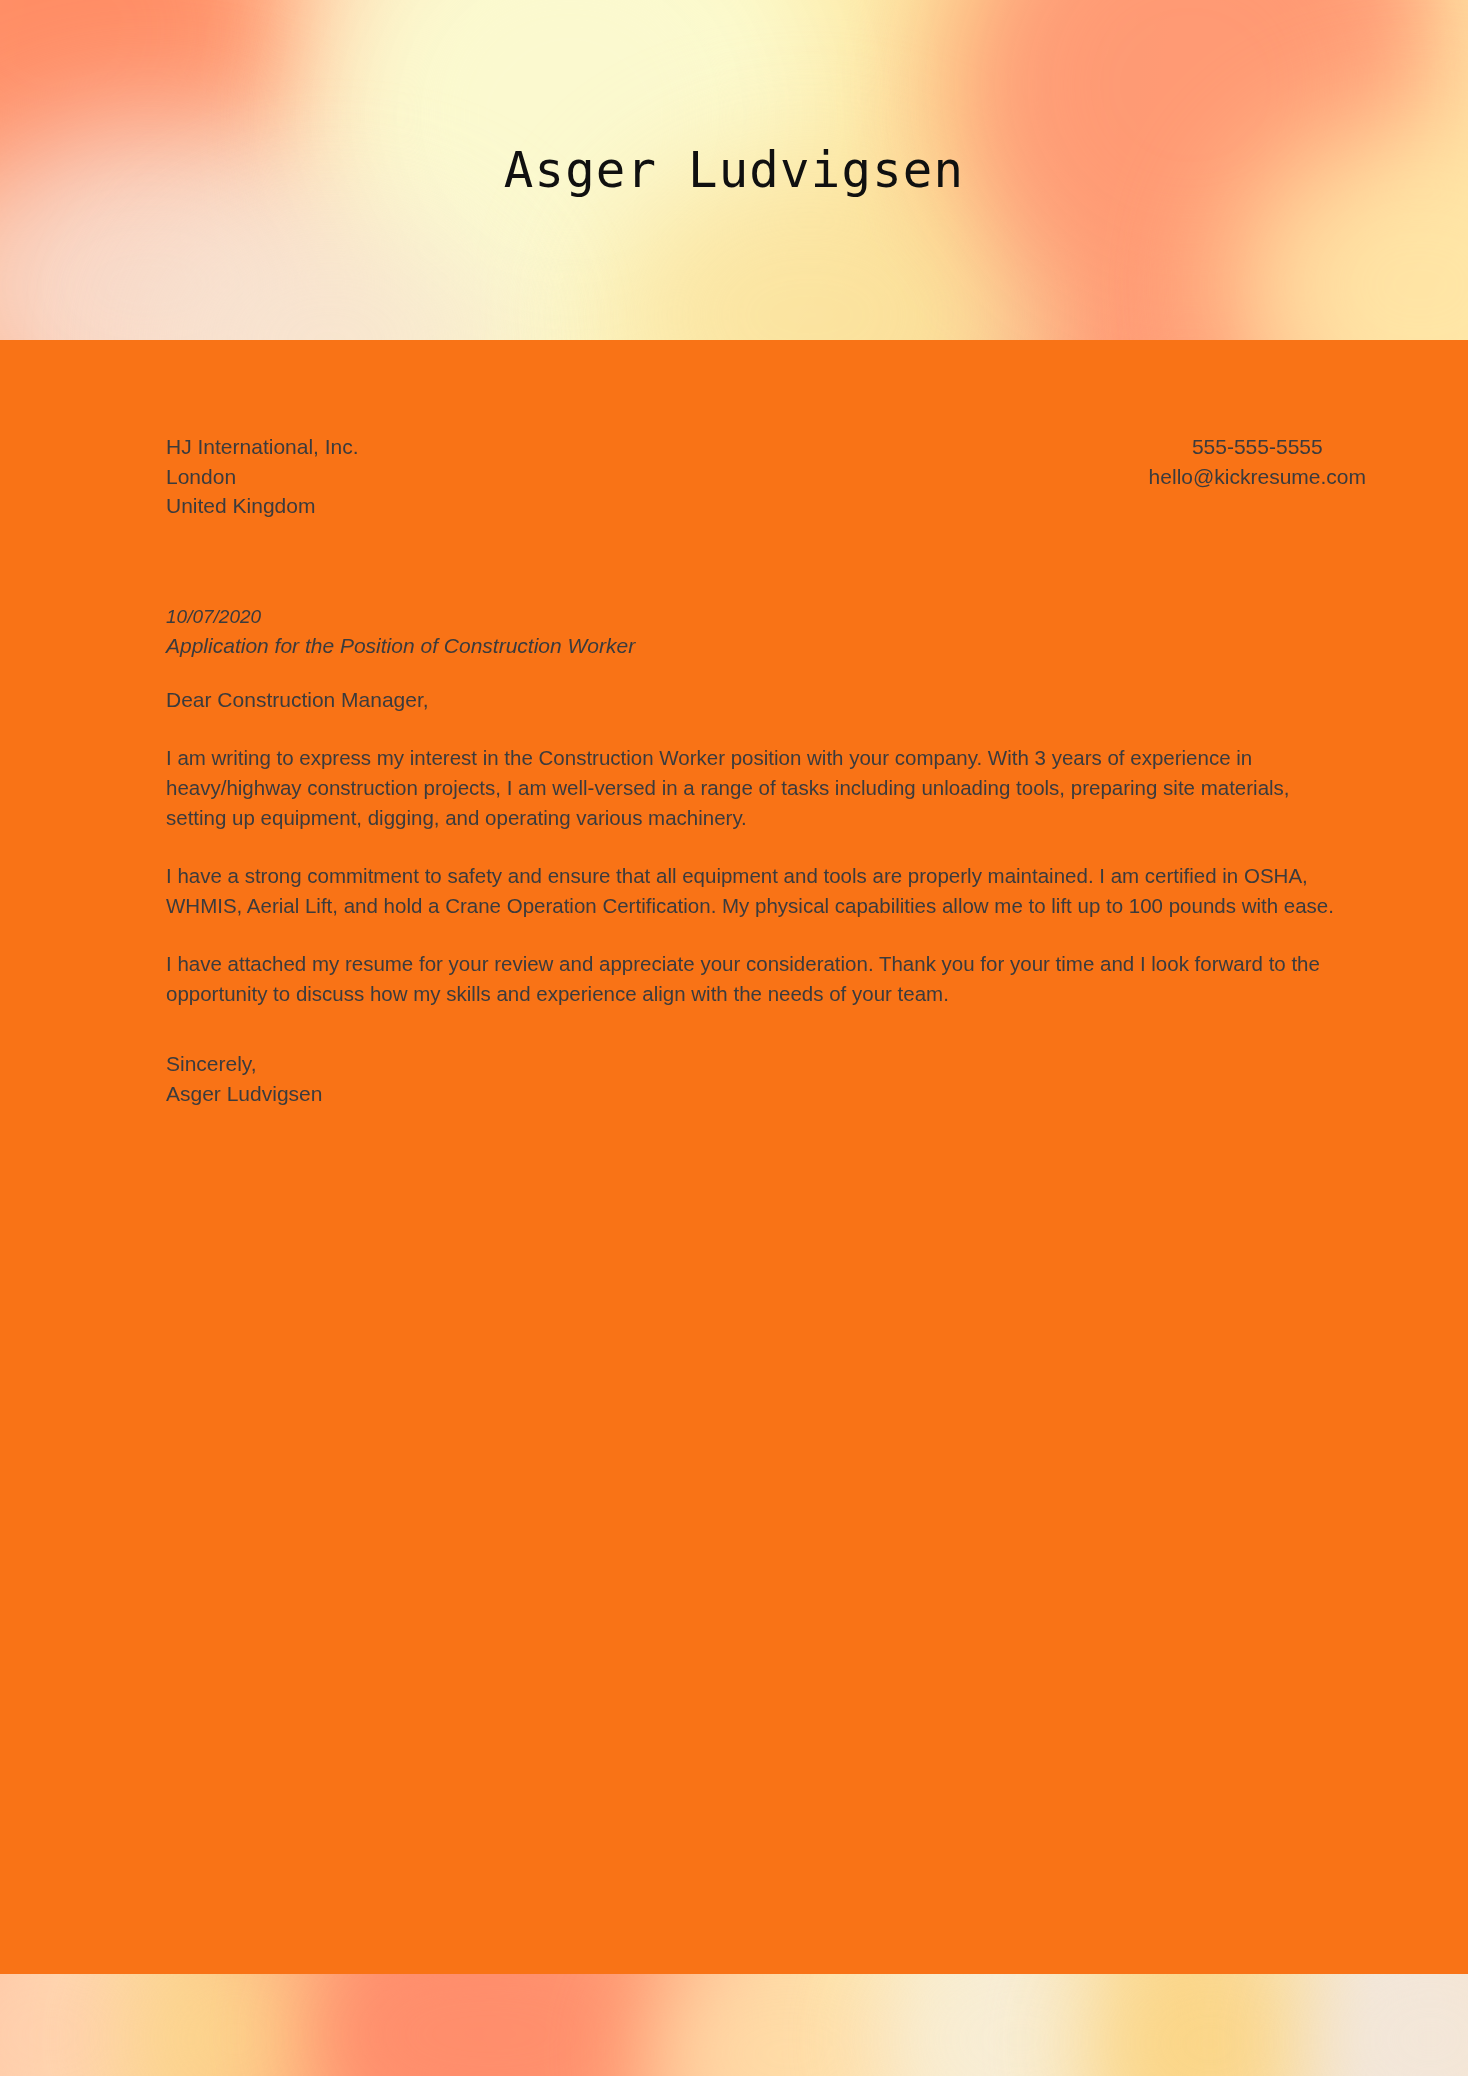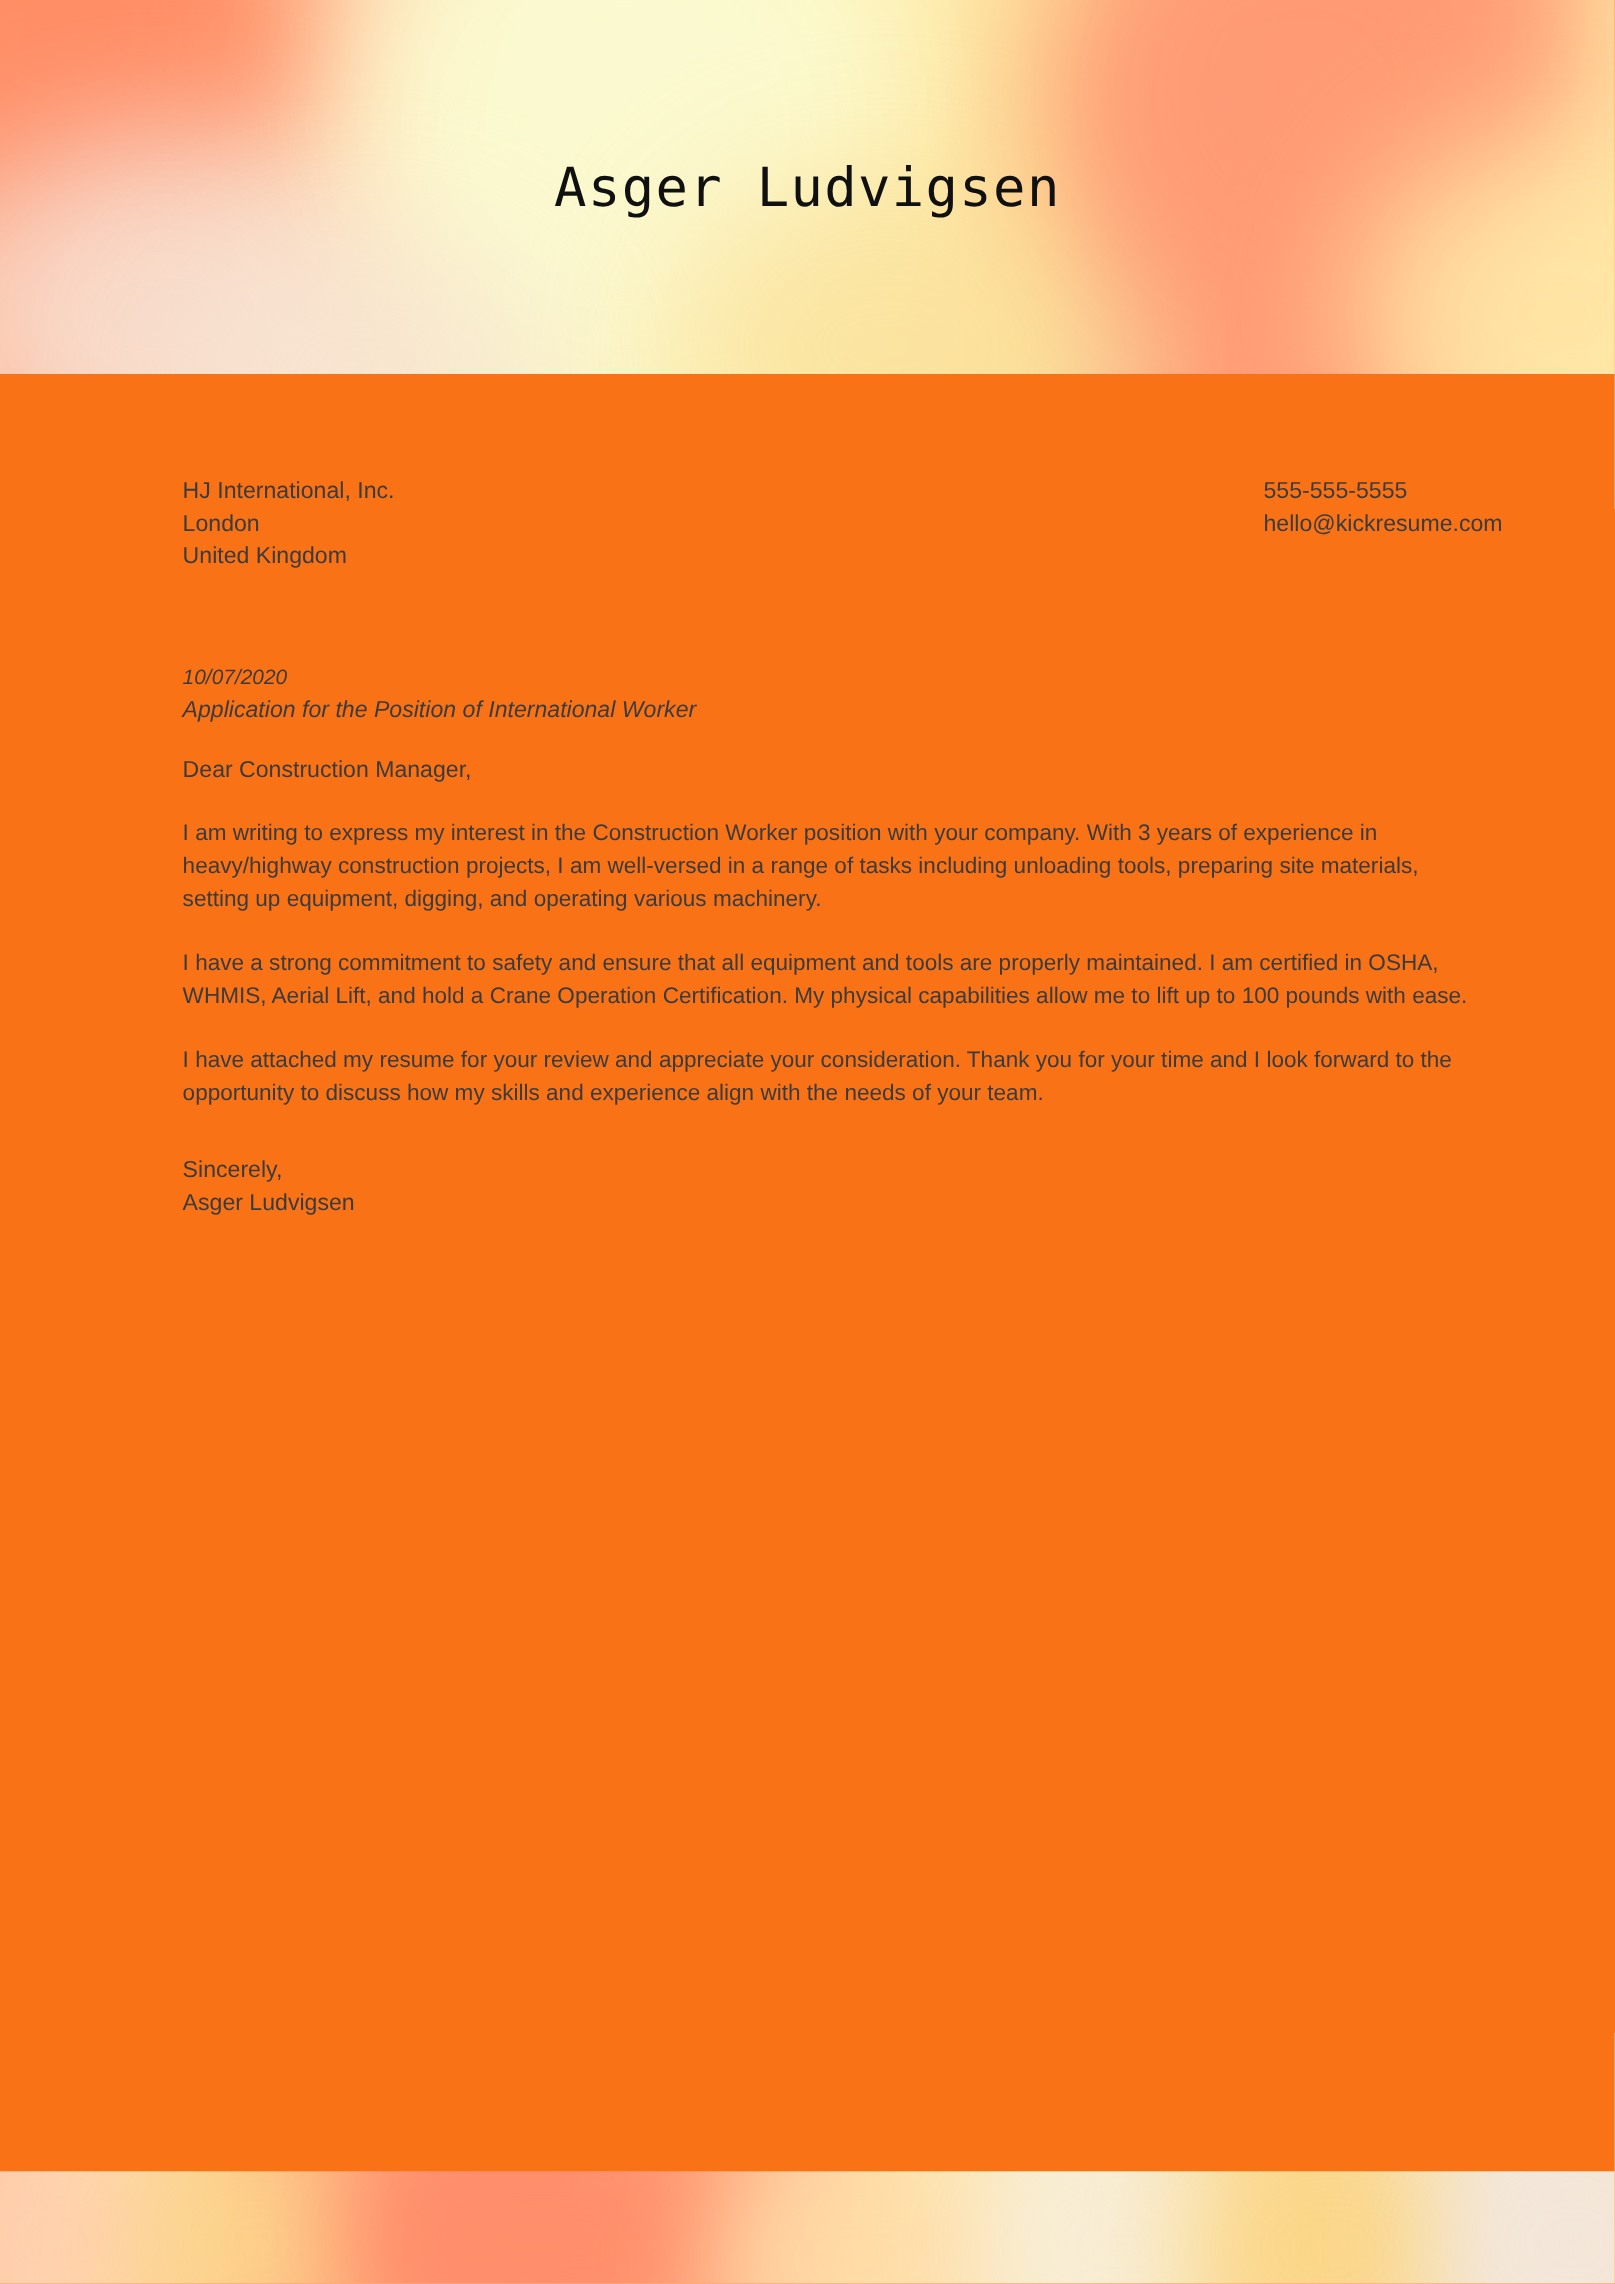--- a/index.html
+++ b/index.html
@@ -128,21 +128,21 @@
     justify-content: space-between;
     align-items: flex-start;
     padding-top: 88px;
   }
   .contact-col {
     font-size: 21px;
     line-height: 29.5px;
     color: #3b3b3d;
   }
   .contact-col.right {
-    text-align: left;
+    text-align: center;
   }
   .contact-line {
     display: block;
     white-space: nowrap;
   }
 
   .meta-block {
     margin-top: 82px;
     font-size: 21px;
     line-height: 29.5px;
@@ -253,21 +253,21 @@
         <span class="contact-line">United Kingdom</span>
       </div>
       <div class="contact-col right">
         <span class="contact-line">555-555-5555</span>
         <span class="contact-line">hello@kickresume.com</span>
       </div>
     </div>
 
     <div class="meta-block">
       <span class="meta-date">10/07/2020</span>
-      <span class="meta-subject">Application for the Position of International Worker</span>
+      <span class="meta-subject">Application for the Position of Construction Worker</span>
     </div>
 
     <div class="salutation">Dear Construction Manager,</div>
 
     <p class="para">I am writing to express my interest in the Construction Worker position with your company. With 3 years of experience in heavy/highway construction projects, I am well-versed in a range of tasks including unloading tools, preparing site materials, setting up equipment, digging, and operating various machinery.</p>
     <p class="para">I have a strong commitment to safety and ensure that all equipment and tools are properly maintained. I am certified in OSHA, WHMIS, Aerial Lift, and hold a Crane Operation Certification. My physical capabilities allow me to lift up to 100 pounds with ease.</p>
     <p class="para">I have attached my resume for your review and appreciate your consideration. Thank you for your time and I look forward to the opportunity to discuss how my skills and experience align with the needs of your team.</p>
 
     <div class="signoff">
       <span class="signoff-line">Sincerely,</span>

